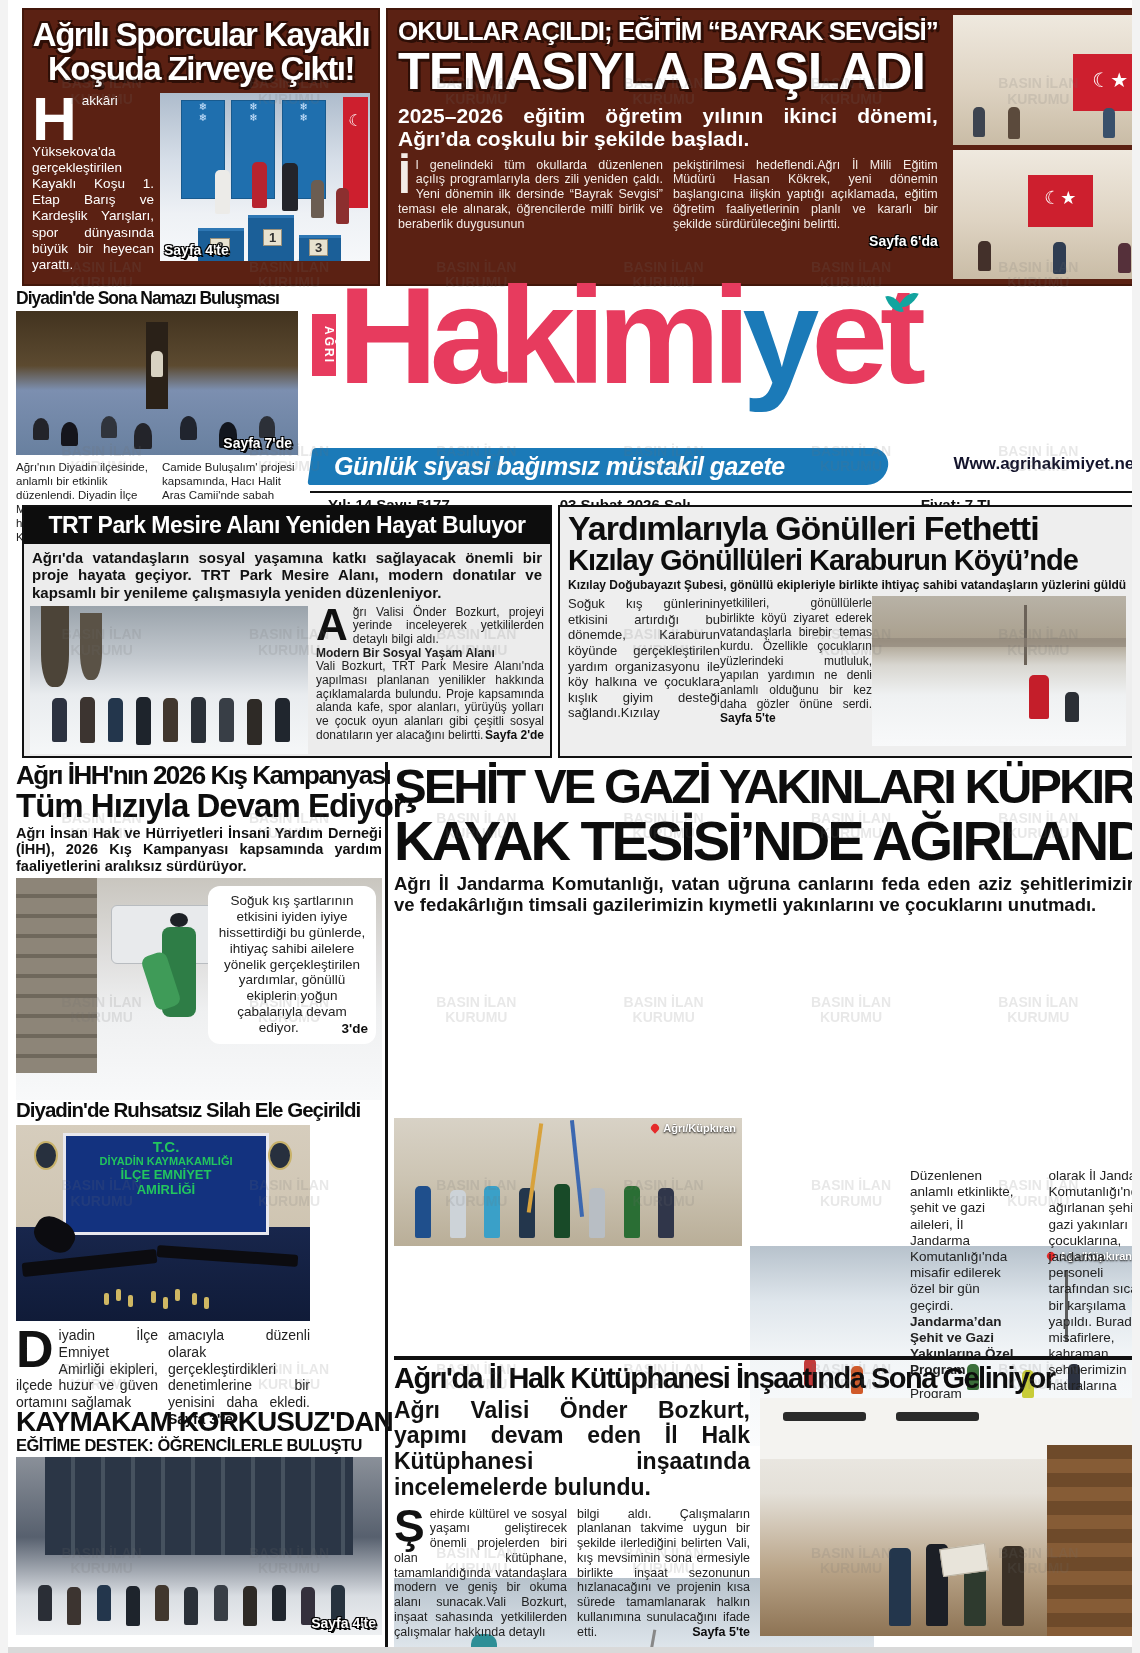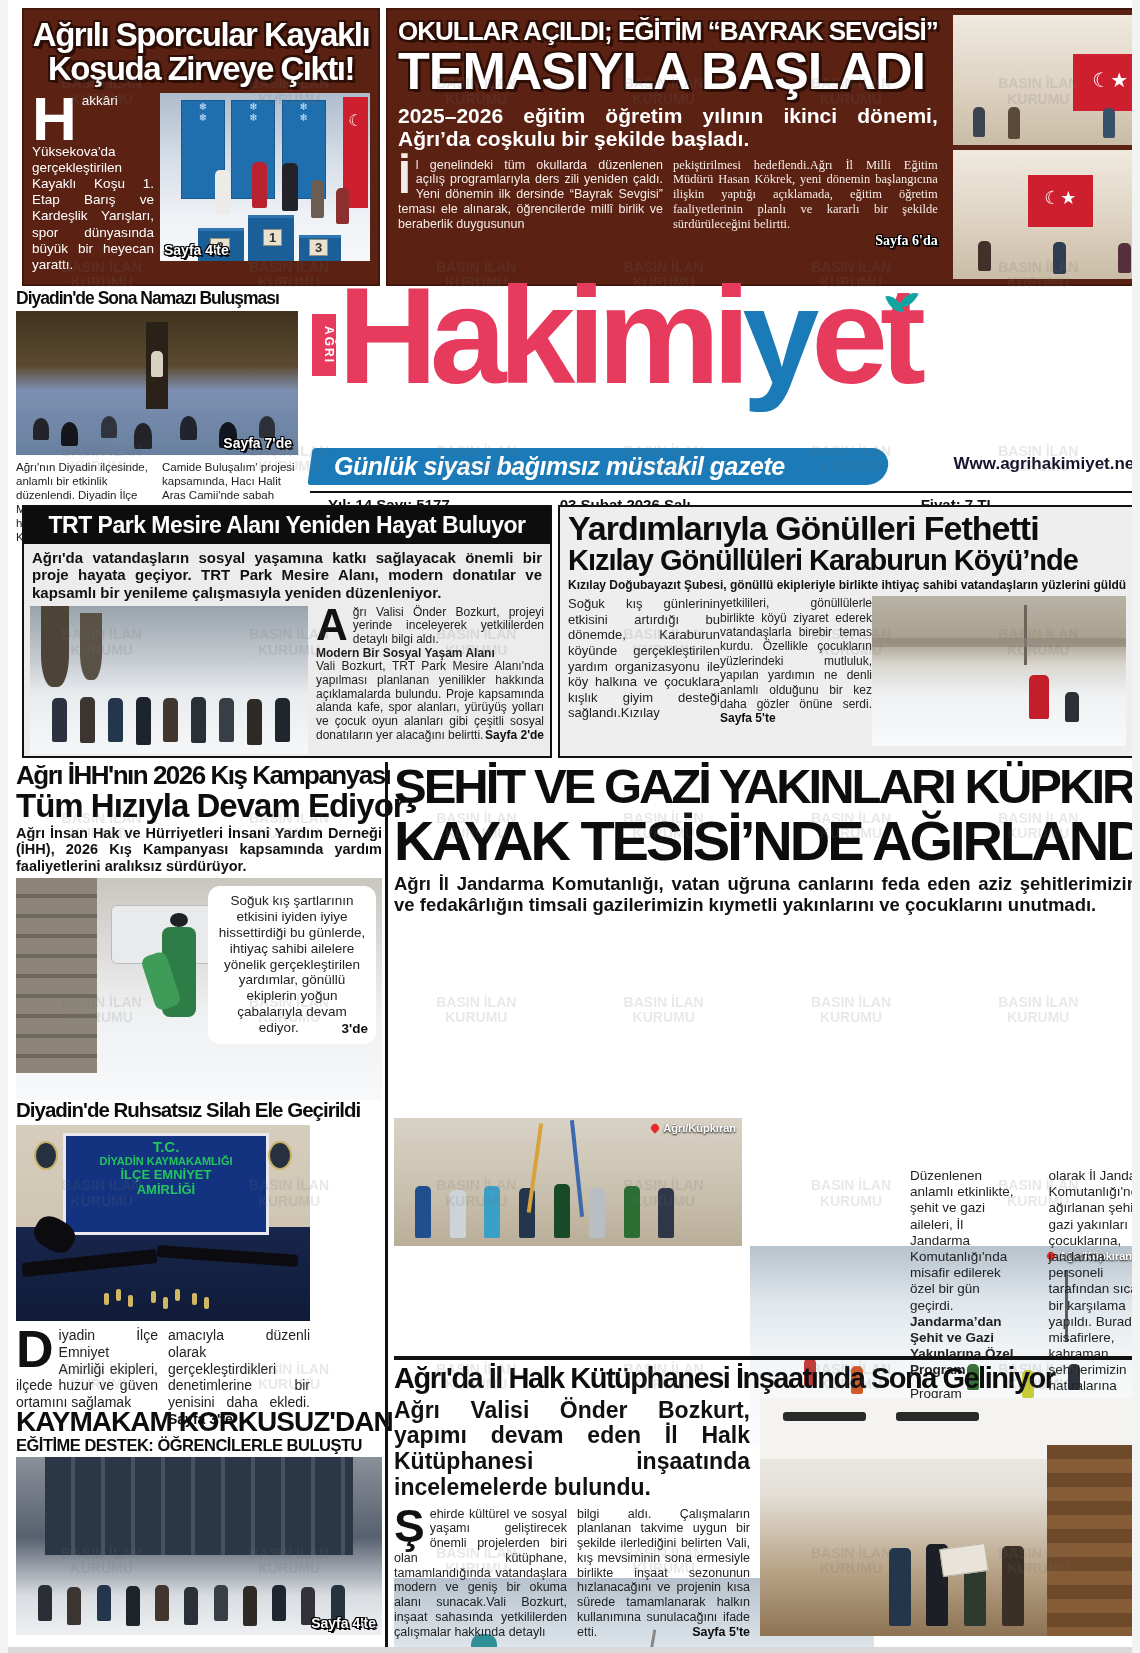--- a/index.html
+++ b/index.html
@@ -84,21 +84,21 @@
   <div class="abs maroon" style="left:378px;top:8px;width:748px;height:278px;box-sizing:border-box;border:2px solid #43170b;display:flex;">
     <div style="flex:1;padding:8px 10px;position:relative;">
       <div class="hl-out" style="font-size:26px;letter-spacing:-1px;white-space:nowrap;">OKULLAR AÇILDI; EĞİTİM “BAYRAK SEVGİSİ”</div>
       <div class="hl-out" style="font-size:52px;letter-spacing:-1px;">TEMASIYLA BAŞLADI</div>
       <div class="just" style="font-size:21px;font-weight:bold;line-height:1.12;margin-top:6px;color:#fff;">2025–2026 eğitim öğretim yılının ikinci dönemi, Ağrı’da coşkulu bir şekilde başladı.</div>
       <div class="cols just" style="margin-top:7px;font-size:12.5px;line-height:1.18;color:#f4ece7;">
         <div style="flex:1;">
           <span class="dc" style="font-size:46px;">İ</span>
           <span>l genelindeki tüm okullarda düzenlenen açılış programlarıyla ders zili yeniden çaldı. Yeni dönemin ilk dersinde “Bayrak Sevgisi” teması ele alınarak, öğrencilerde millî birlik ve beraberlik duygusunun</span>
         </div>
-        <div style="flex:1;font-family:Liberation Serif, serif;">
+        <div style="flex:1;">
           <span>pekiştirilmesi hedeflendi.Ağrı İl Milli Eğitim Müdürü Hasan Kökrek, yeni dönemin başlangıcına ilişkin yaptığı açıklamada, eğitim öğretim faaliyetlerinin planlı ve kararlı bir şekilde sürdürüleceğini belirtti.</span>
           <div class="pgref-w" style="text-align:right;margin-top:2px;">Sayfa 6'da</div>
         </div>
       </div>
     </div>
     <div style="width:250px;display:flex;flex-direction:column;gap:5px;padding:5px;flex:0 0 auto;">
       <div class="ph ph-class" style="flex:1;">
         <div class="flag-r" style="right:22%;top:30%;width:30%;height:44%;font-size:20px;line-height:2.6;">☾★</div>
         <div class="fig" style="left:8%;bottom:6%;width:12px;height:30px;background:#3d4450;"></div>
         <div class="fig" style="left:22%;bottom:4%;width:12px;height:32px;background:#5b4a3c;"></div>

